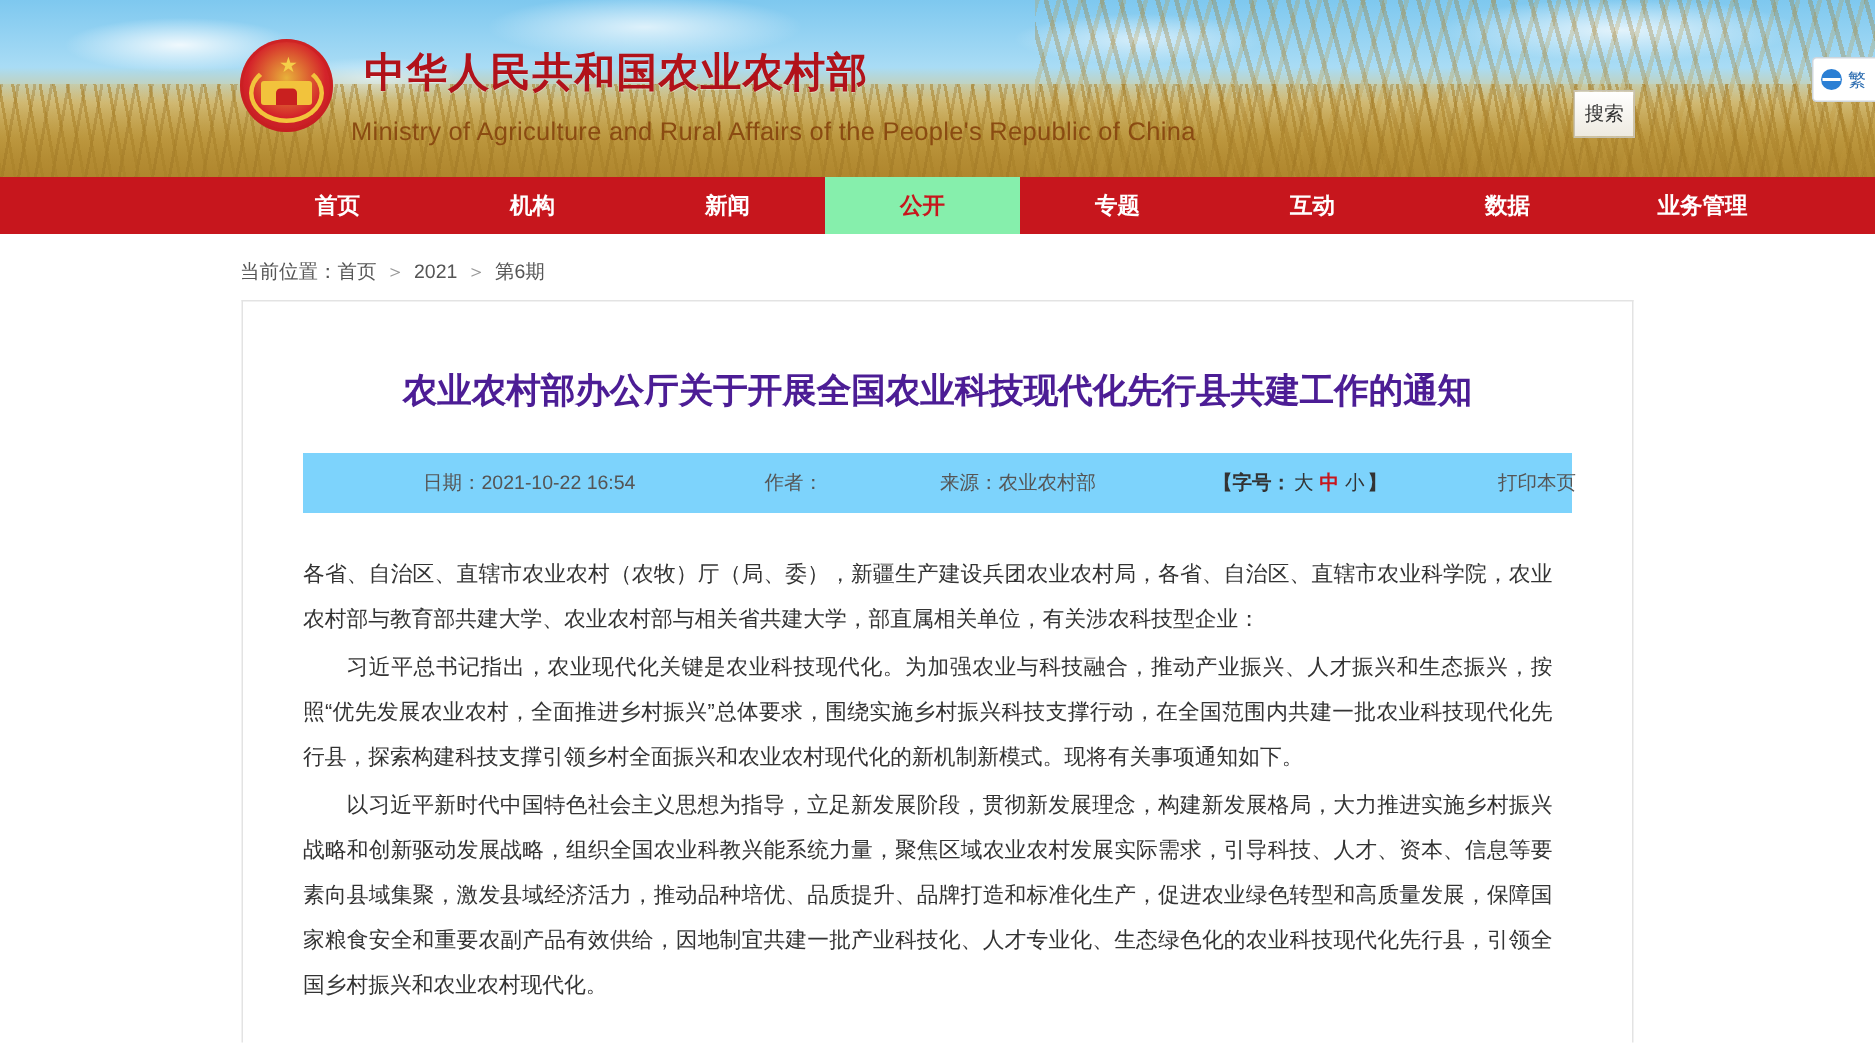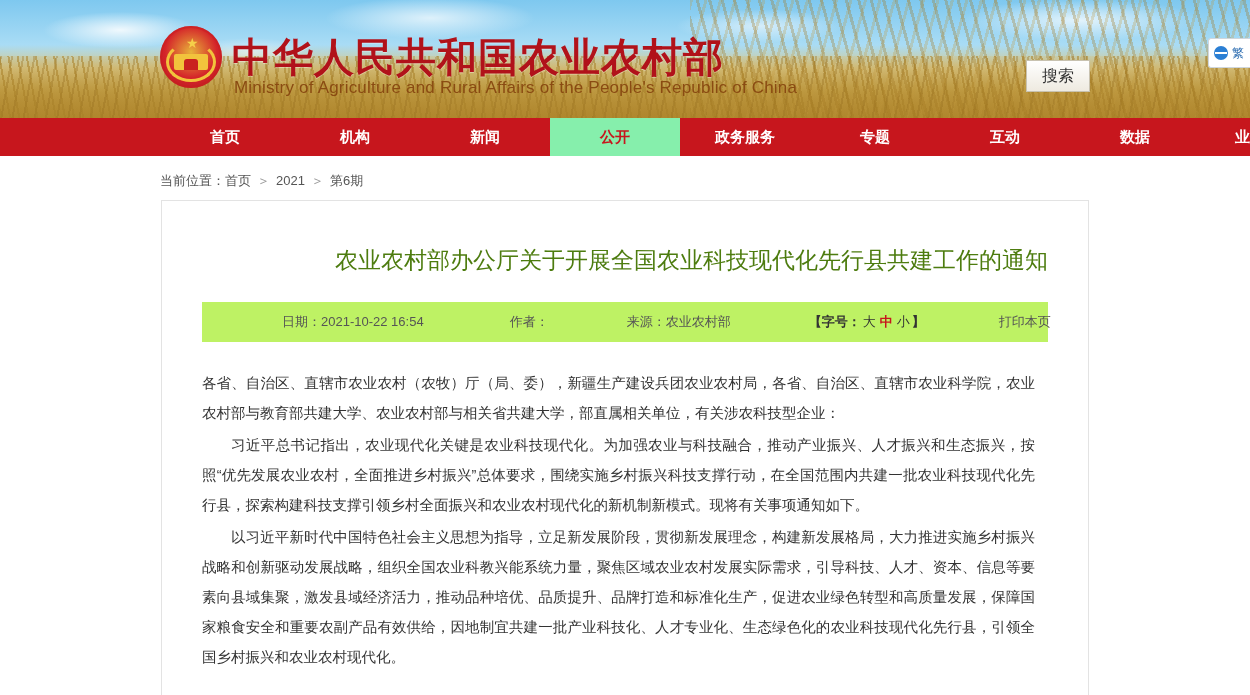--- a/index.html
+++ b/index.html
@@ -85,23 +85,23 @@
     position: absolute; left: 6px; top: 16px;
     width: 50px; height: 40px;
     border: 3px solid #f2c33c;
     border-top-color: transparent;
     border-radius: 50%;
     box-sizing: border-box;
   }
 
   .site-title {
     position: absolute;
-    left: 232px; top: 30px;
+    left: 243px; top: 30px;
     font-family: "Liberation Serif", serif;
-    font-size: 40px;
+    font-size: 27px;
     font-weight: bold;
     color: #b1121a;
     letter-spacing: 1px;
     text-shadow: 0 1px 0 rgba(255,255,255,0.35);
   }
   .site-subtitle {
     position: absolute;
     left: 234px; top: 78px;
     font-size: 17px;
     color: #8a4b12;
@@ -122,25 +122,25 @@
     border: 1px solid #c8c2b0;
     border-right: none;
     background: #fff;
     padding: 0 10px;
     font-size: 13px;
     color: #888;
     outline: none;
     font-family: "Liberation Sans", sans-serif;
   }
   .searchbox button {
-    width: 64px;
+    width: 41px;
     height: 32px;
     border: 1px solid #c8c2b0;
     background: linear-gradient(to bottom, #ffffff, #eeeae0);
-    font-size: 16px;
+    font-size: 13px;
     color: #333;
     cursor: pointer;
     font-family: "Liberation Sans", sans-serif;
   }
 
   .corner-widget {
     position: absolute;
     right: 0; top: 38px;
     height: 22px;
     display: flex;
@@ -215,30 +215,30 @@
     margin: 0 auto;
     width: 928px;
     border: 1px solid #e3e3e3;
     border-bottom: none;
     box-sizing: border-box;
     background: #fff;
     min-height: 496px;
     padding: 28px 40px 0 40px;
   }
   .article-title {
-    text-align: right;
+    text-align: center;
     font-size: 23px;
-    font-weight: normal;
-    color: #4d7c0f;
+    font-weight: bold;
+    color: #4c1d95;
     line-height: 1.5;
     margin: 14px 0 24px 0;
     font-family: "Liberation Sans", sans-serif;
   }
   .meta-bar {
-    background: #bef264;
+    background: #7dd3fc;
     height: 40px;
     display: flex;
     align-items: center;
     font-size: 13px;
     color: #555;
     padding: 0 14px;
     box-sizing: border-box;
   }
   .meta-bar .cell {
     display: flex;
@@ -290,21 +290,20 @@
     <span class="globe"></span>
     <span>繁</span>
   </div>
 </div>
 
 <div class="navbar">
   <div class="nav-item">首页</div>
   <div class="nav-item">机构</div>
   <div class="nav-item">新闻</div>
   <div class="nav-item active">公开</div>
-  <div class="nav-item">政务服务</div>
   <div class="nav-item">专题</div>
   <div class="nav-item">互动</div>
   <div class="nav-item">数据</div>
   <div class="nav-item">业务管理</div>
 </div>
 
 <div class="breadcrumb">
   <span>当前位置：</span><a href="#">首页</a><span class="sep">＞</span><a href="#">2021</a><span class="sep">＞</span><a href="#">第6期</a>
 </div>
 

